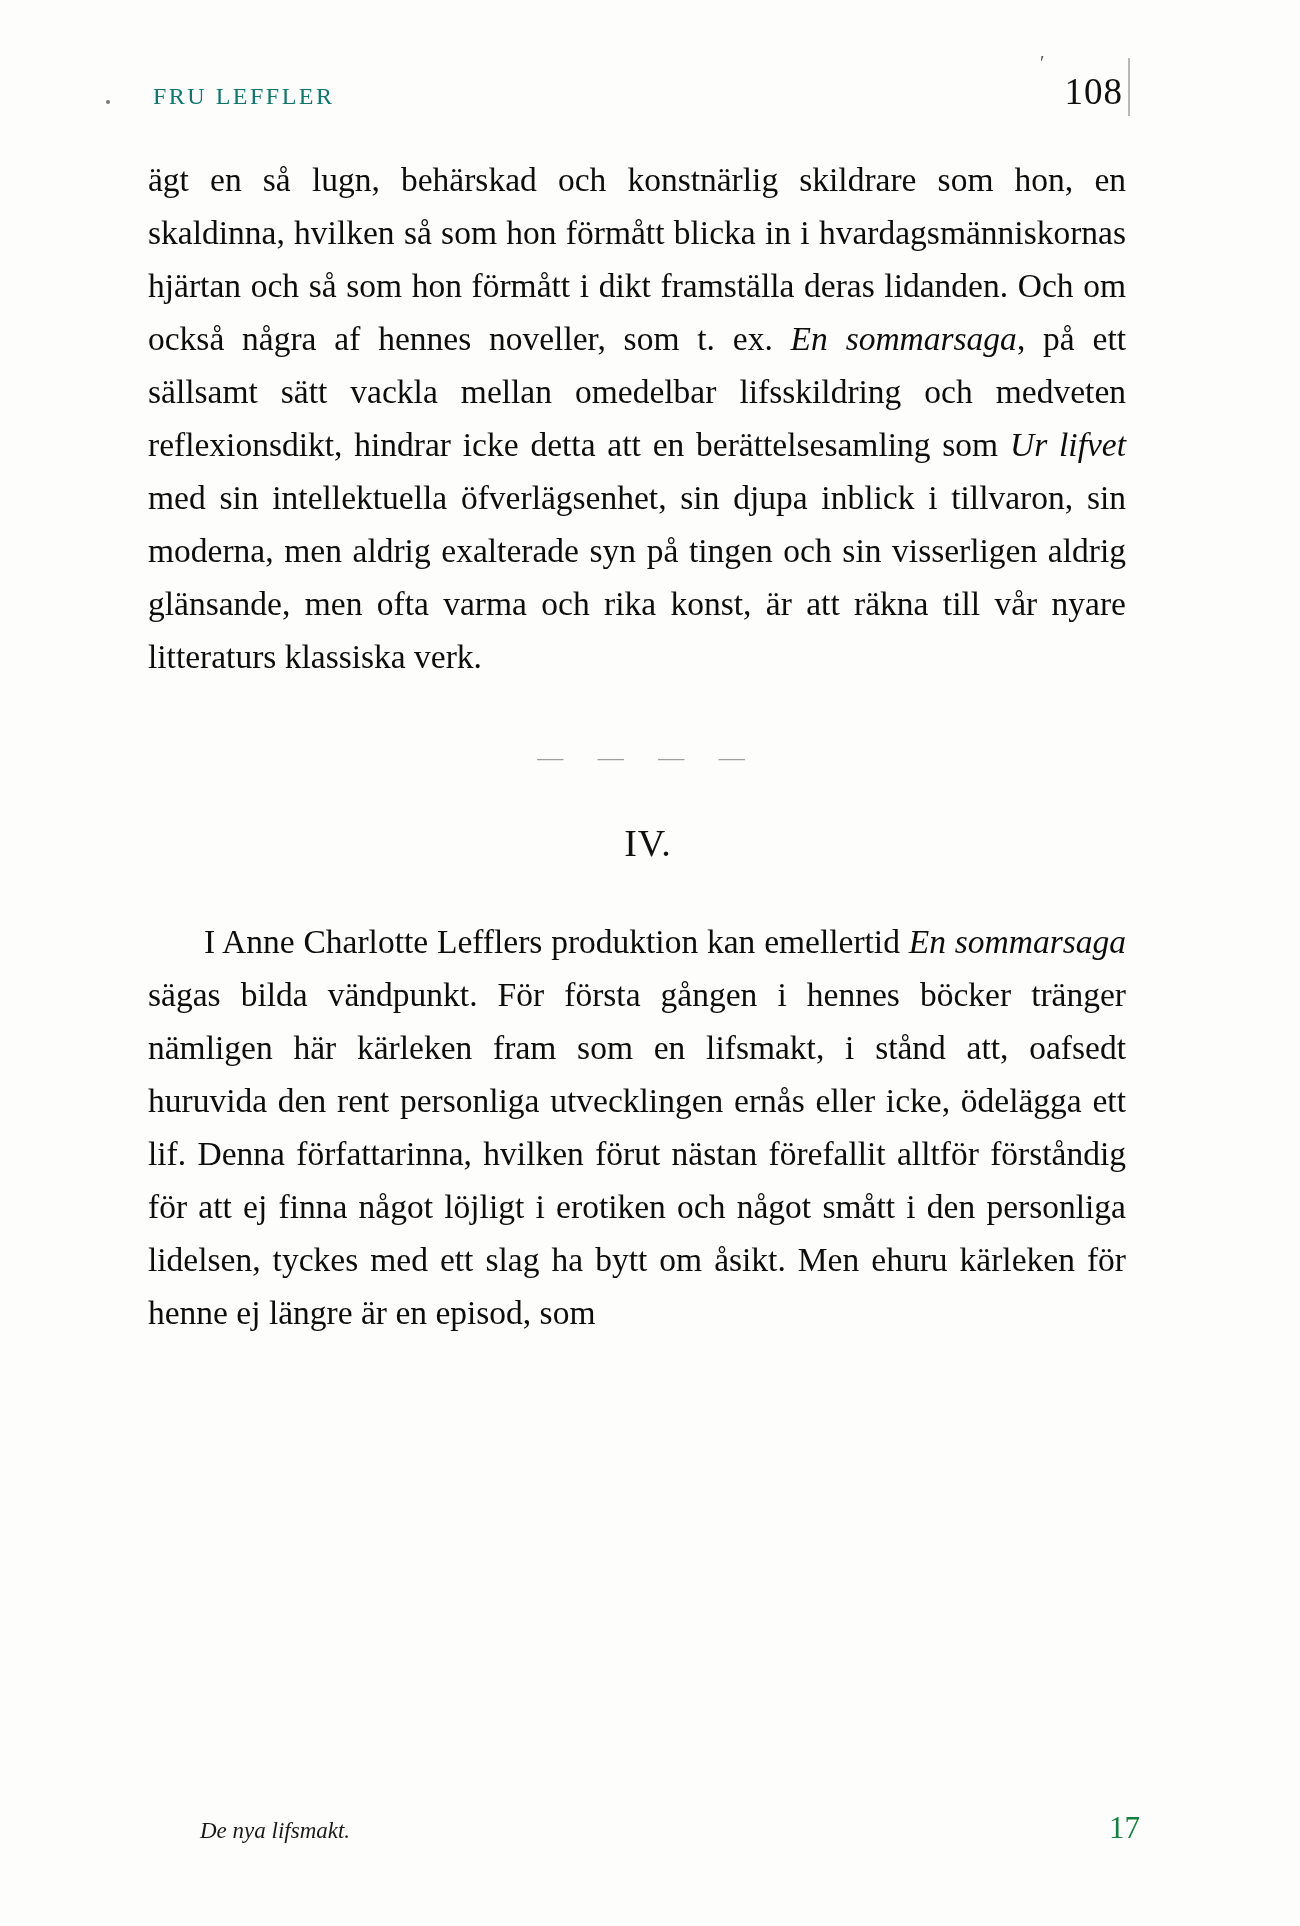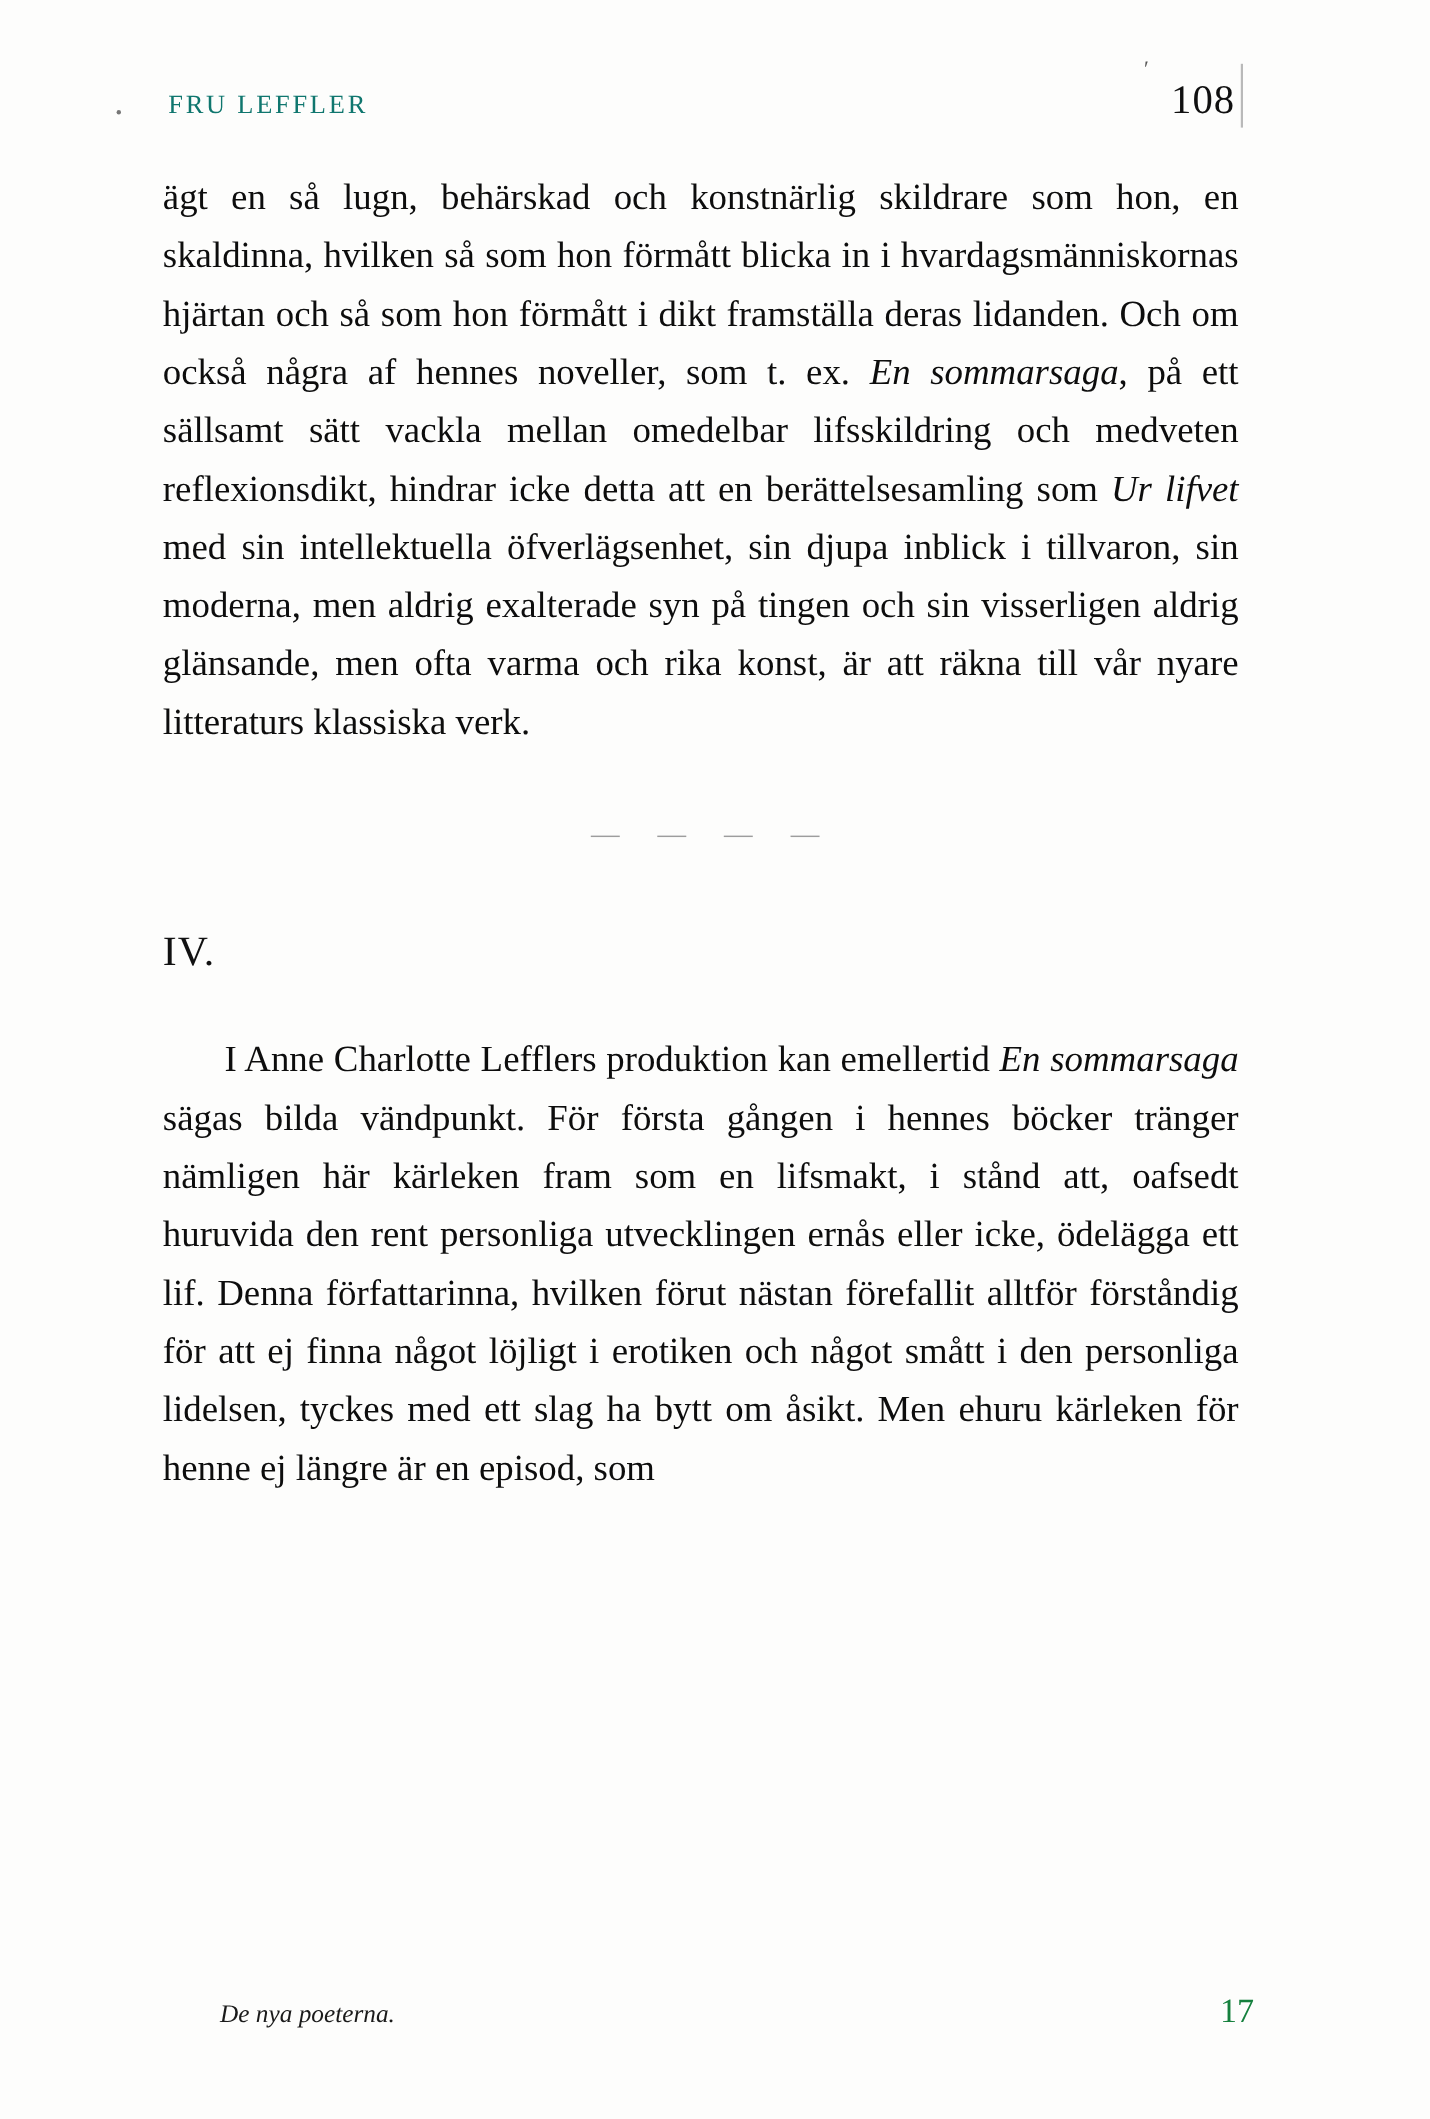--- a/index.html
+++ b/index.html
@@ -89,21 +89,22 @@
   }
   .divider {
     margin-top: 60px;
     text-align: center;
     color: #8d8d8d;
     font-size: 26px;
     letter-spacing: 14px;
     opacity: 0.85;
   }
   .section-number {
-    margin-top: 70px;
+    margin-top: 48px;
+    text-align: center;
     font-size: 38px;
     letter-spacing: 1px;
     color: #111;
   }
   .second-block {
     margin-top: 50px;
   }
   .footer {
     position: absolute;
     left: 200px;
@@ -151,17 +152,17 @@
 
     <div class="body-text second-block">
       <p class="indent">
         <span>I Anne Charlotte Lefflers produktion kan emellertid </span><span class="ital">En sommarsaga</span><span> sägas bilda vändpunkt. För första gången i hennes böcker tränger nämligen här kärleken fram som en lifsmakt, i stånd att, oafsedt huruvida den rent personliga utvecklingen ernås eller icke, ödelägga ett lif. Denna författarinna, hvilken förut nästan förefallit alltför förståndig för att ej finna något löjligt i erotiken och något smått i den personliga lidelsen, tyckes med ett slag ha bytt om åsikt. Men ehuru kärleken för henne ej längre är en episod, som</span>
       </p>
     </div>
 
   </div>
 
   <div class="footer">
-    <span class="catchword">De nya poeterna.</span>
+    <span class="catchword">De nya lifsmakt.</span>
     <span class="signature">17</span>
   </div>
 
 </div>
 
 </body></html>

